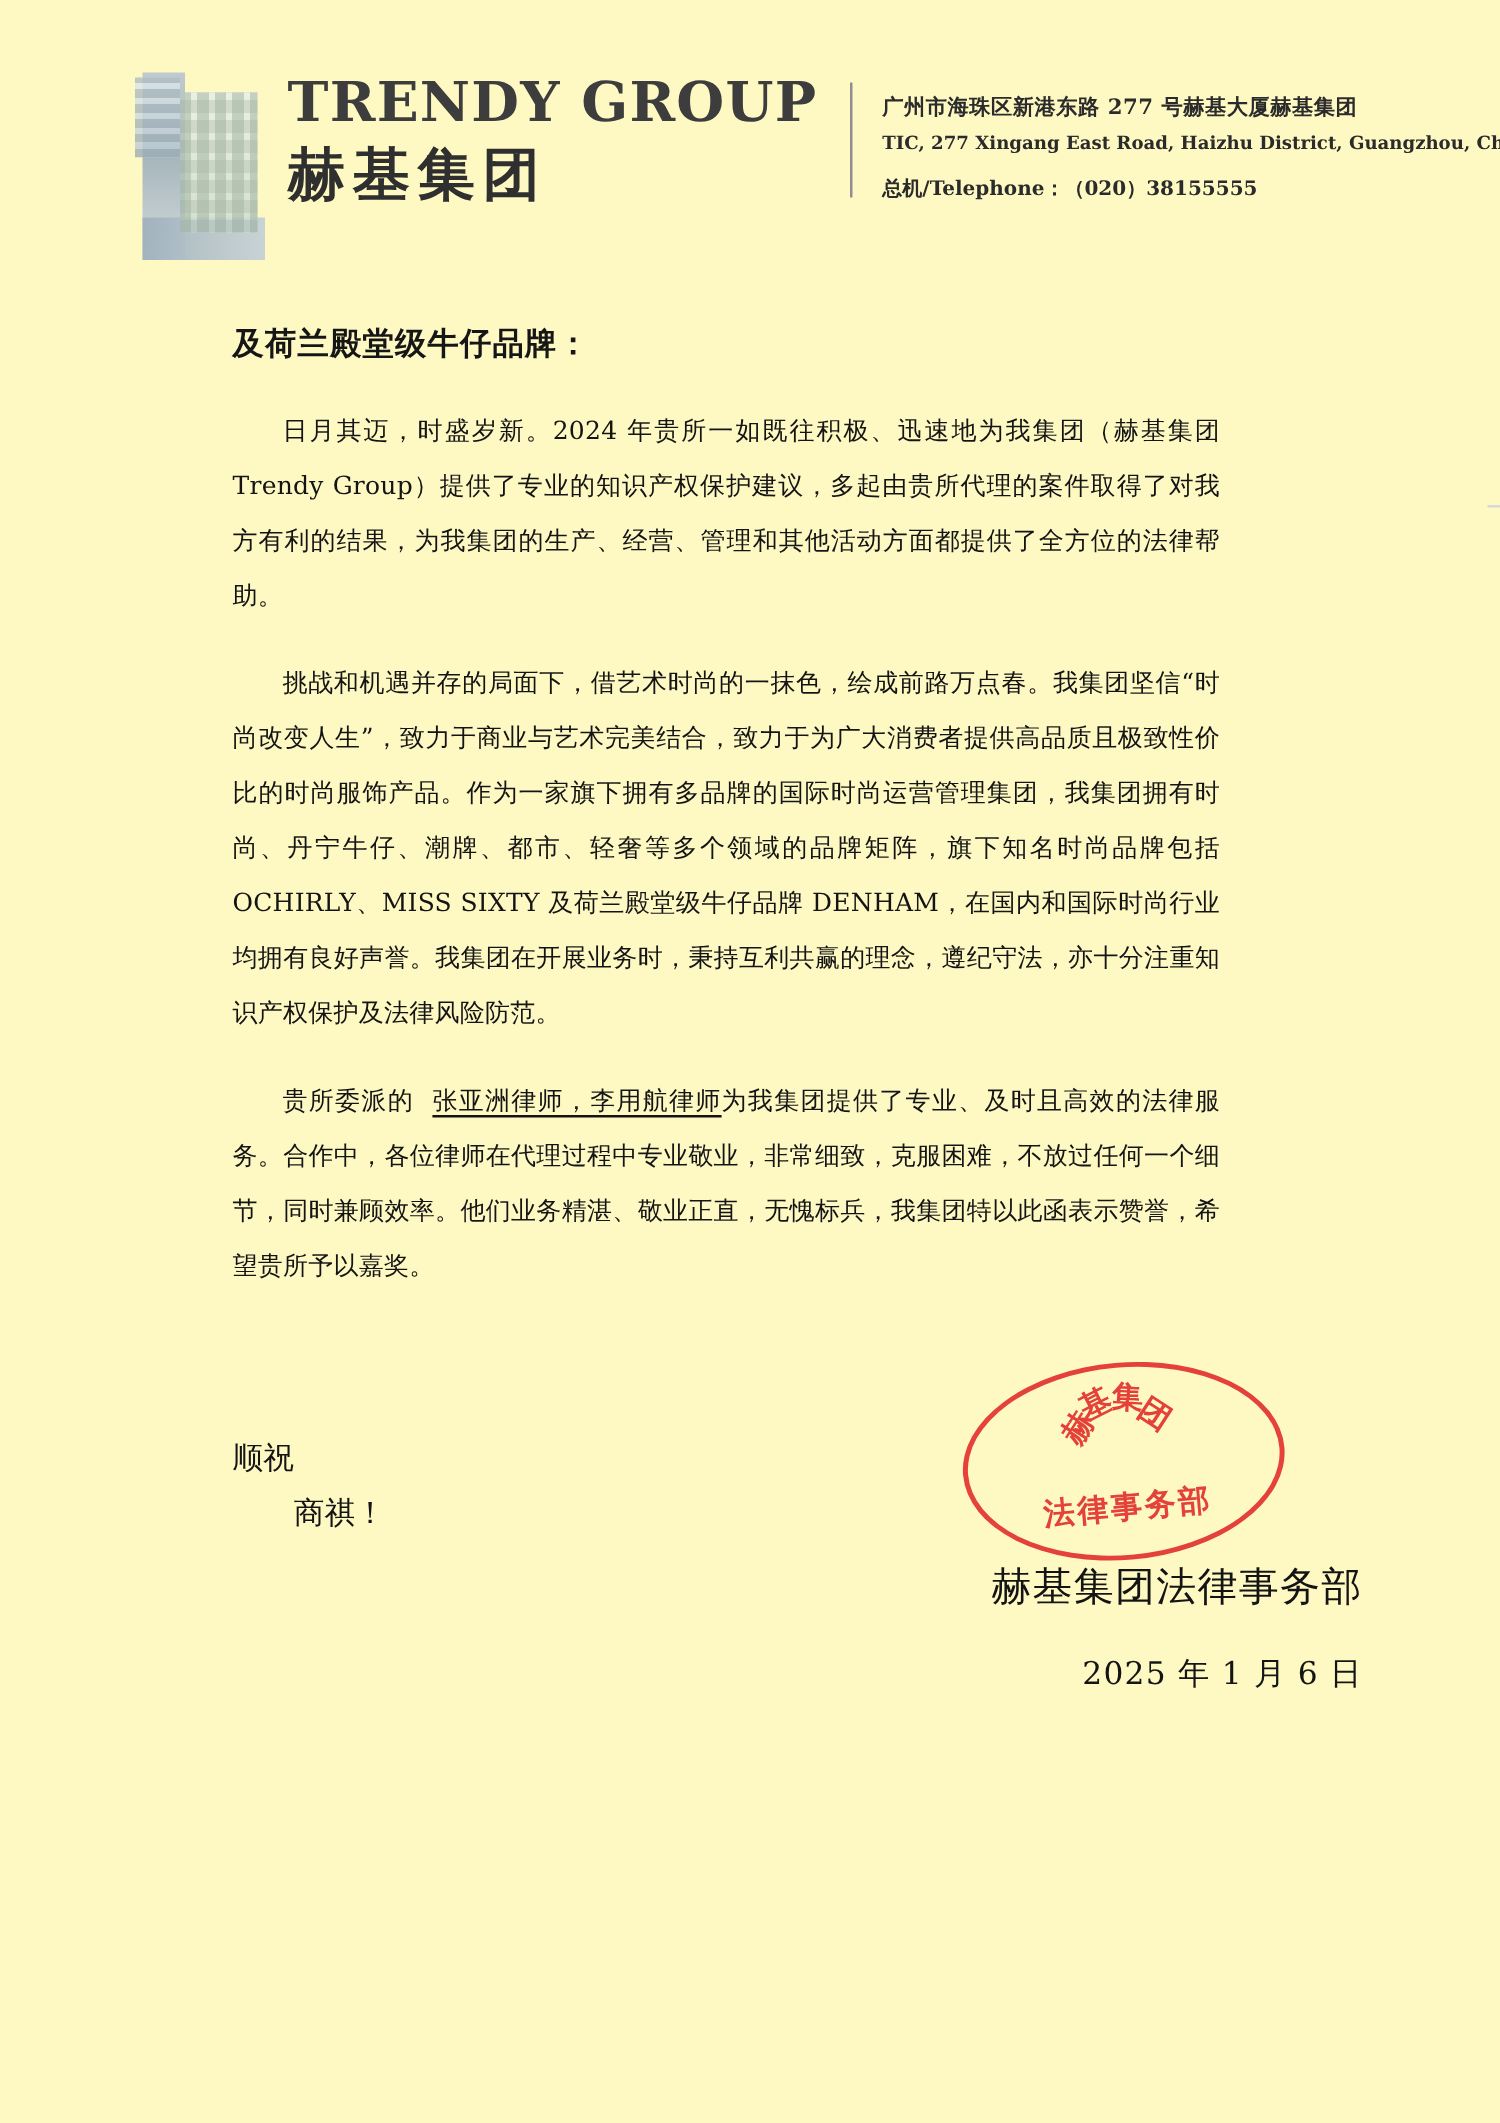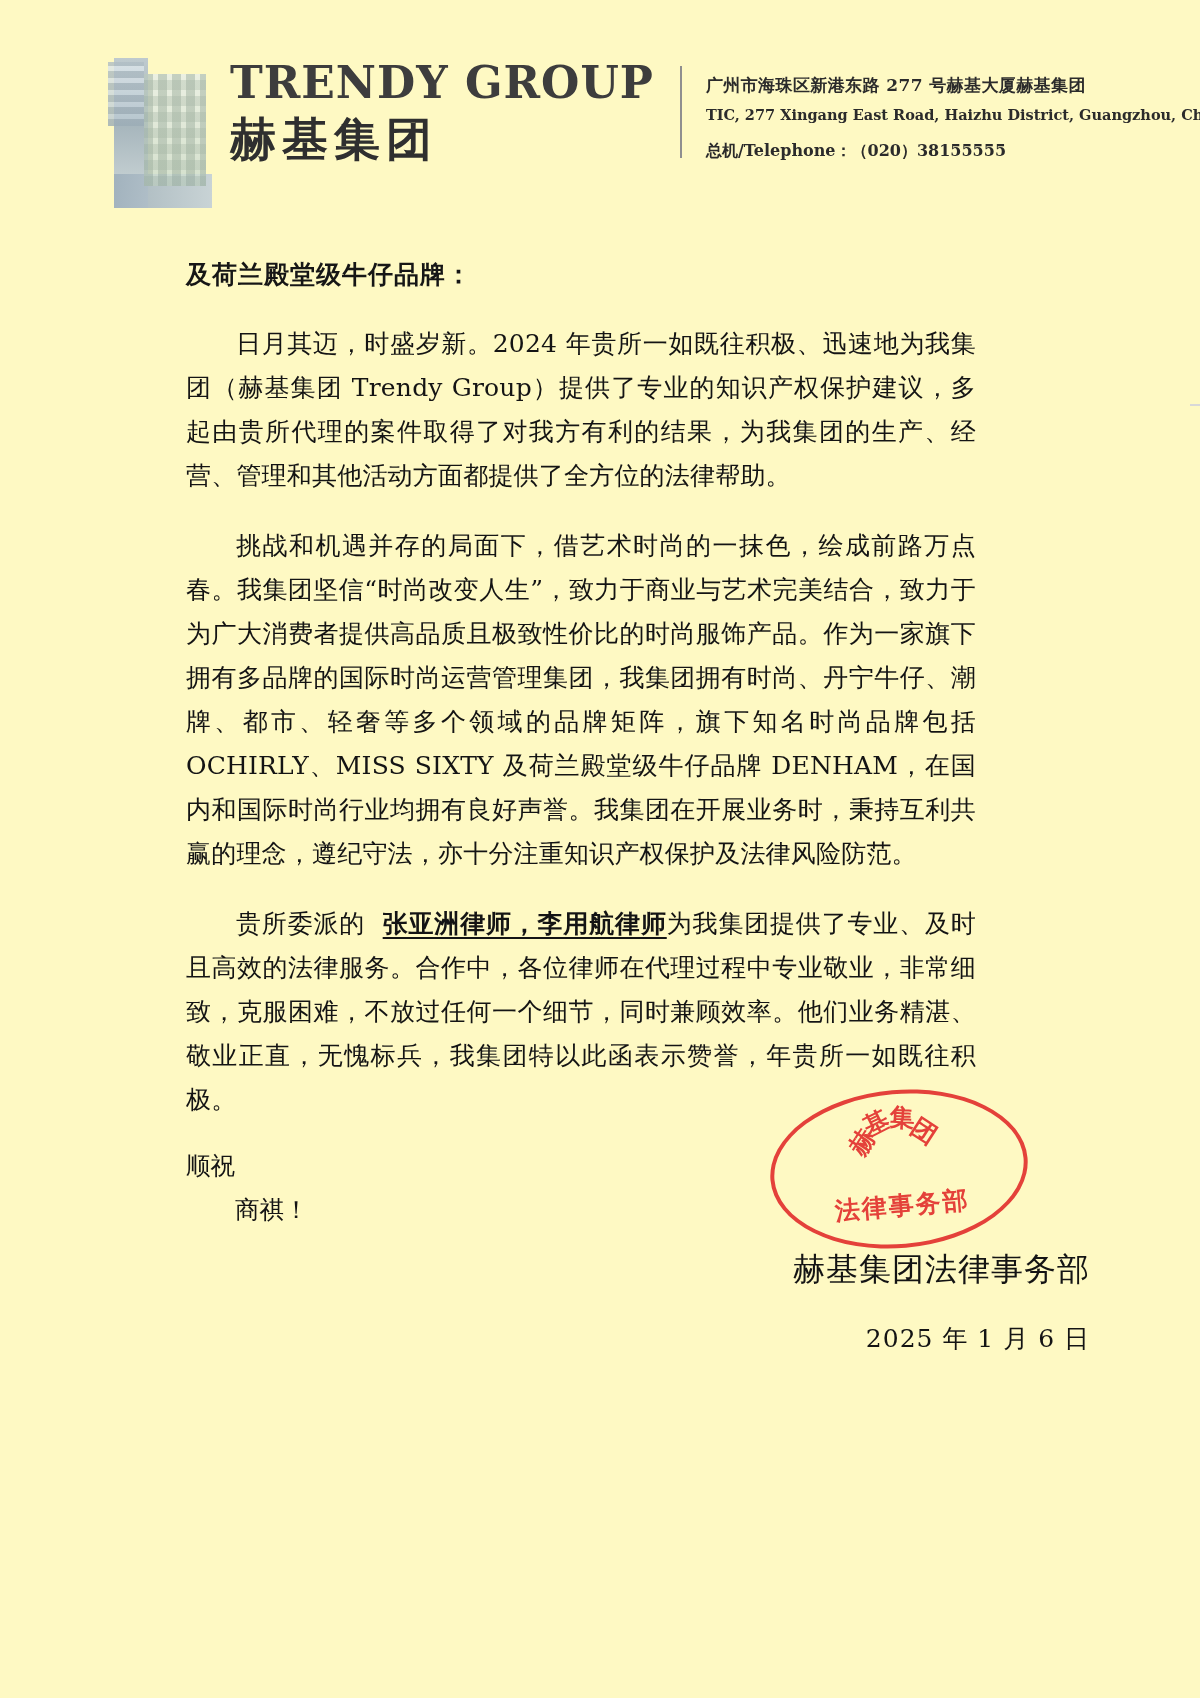--- a/index.html
+++ b/index.html
@@ -150,33 +150,33 @@
     color: #161616;
   }
 
   .body-text {
     position: absolute;
     left: 186px;
     top: 322px;
     width: 790px;
   }
   .para {
-    font-size: 25px;
+    font-size: 20px;
     line-height: 44px;
     text-align: justify;
     text-justify: inter-character;
     letter-spacing: .2px;
     margin: 0 0 26px 0;
     color: #141414;
   }
   .para.indent { text-indent: 2em; }
   .u-names {
     text-decoration: underline;
     text-underline-offset: 5px;
-    font-weight: 700;
+    font-weight: 400;
   }
 
   .closing {
     position: absolute;
     left: 186px;
     top: 1100px;
     font-size: 24.5px;
     line-height: 44px;
     color: #141414;
     margin-top: 44px;
@@ -275,21 +275,21 @@
     </div>
   </div>
 
   <div class="edge-mark"></div>
 
   <div class="salutation">及荷兰殿堂级牛仔品牌：</div>
 
   <div class="body-text">
     <p class="para indent">日月其迈，时盛岁新。2024 年贵所一如既往积极、迅速地为我集团（赫基集团 Trendy Group）提供了专业的知识产权保护建议，多起由贵所代理的案件取得了对我方有利的结果，为我集团的生产、经营、管理和其他活动方面都提供了全方位的法律帮助。</p>
     <p class="para indent">挑战和机遇并存的局面下，借艺术时尚的一抹色，绘成前路万点春。我集团坚信“时尚改变人生”，致力于商业与艺术完美结合，致力于为广大消费者提供高品质且极致性价比的时尚服饰产品。作为一家旗下拥有多品牌的国际时尚运营管理集团，我集团拥有时尚、丹宁牛仔、潮牌、都市、轻奢等多个领域的品牌矩阵，旗下知名时尚品牌包括 OCHIRLY、MISS SIXTY 及荷兰殿堂级牛仔品牌 DENHAM，在国内和国际时尚行业均拥有良好声誉。我集团在开展业务时，秉持互利共赢的理念，遵纪守法，亦十分注重知识产权保护及法律风险防范。</p>
-    <p class="para indent"><span>贵所委派的</span><span>&nbsp;&nbsp;</span><span class="u-names">张亚洲律师，李用航律师</span><span>为我集团提供了专业、及时且高效的法律服务。合作中，各位律师在代理过程中专业敬业，非常细致，克服困难，不放过任何一个细节，同时兼顾效率。他们业务精湛、敬业正直，无愧标兵，我集团特以此函表示赞誉，年贵所一如既往积极。</span></p>
+    <p class="para indent"><span>贵所委派的</span><span>&nbsp;&nbsp;</span><span class="u-names">张亚洲律师，李用航律师</span><span>为我集团提供了专业、及时且高效的法律服务。合作中，各位律师在代理过程中专业敬业，非常细致，克服困难，不放过任何一个细节，同时兼顾效率。他们业务精湛、敬业正直，无愧标兵，我集团特以此函表示赞誉，希望贵所予以嘉奖。</span></p>
   </div>
 
   <div class="closing">
     <div class="c1">顺祝</div>
     <div class="c2">商祺！</div>
   </div>
 
   <div class="seal">
     <div class="arc">
       <span style="transform:rotate(-52deg) translate(-10px,-62px);">赫</span>

